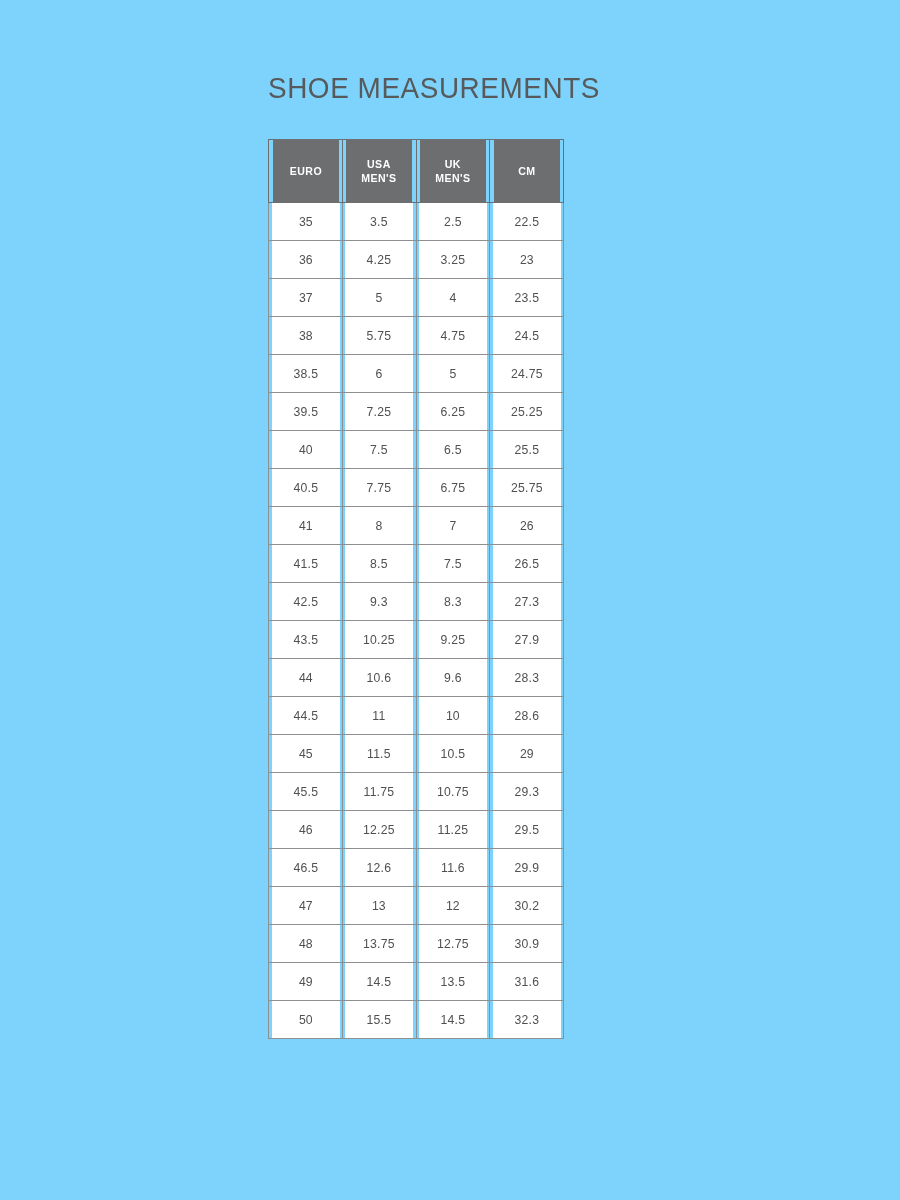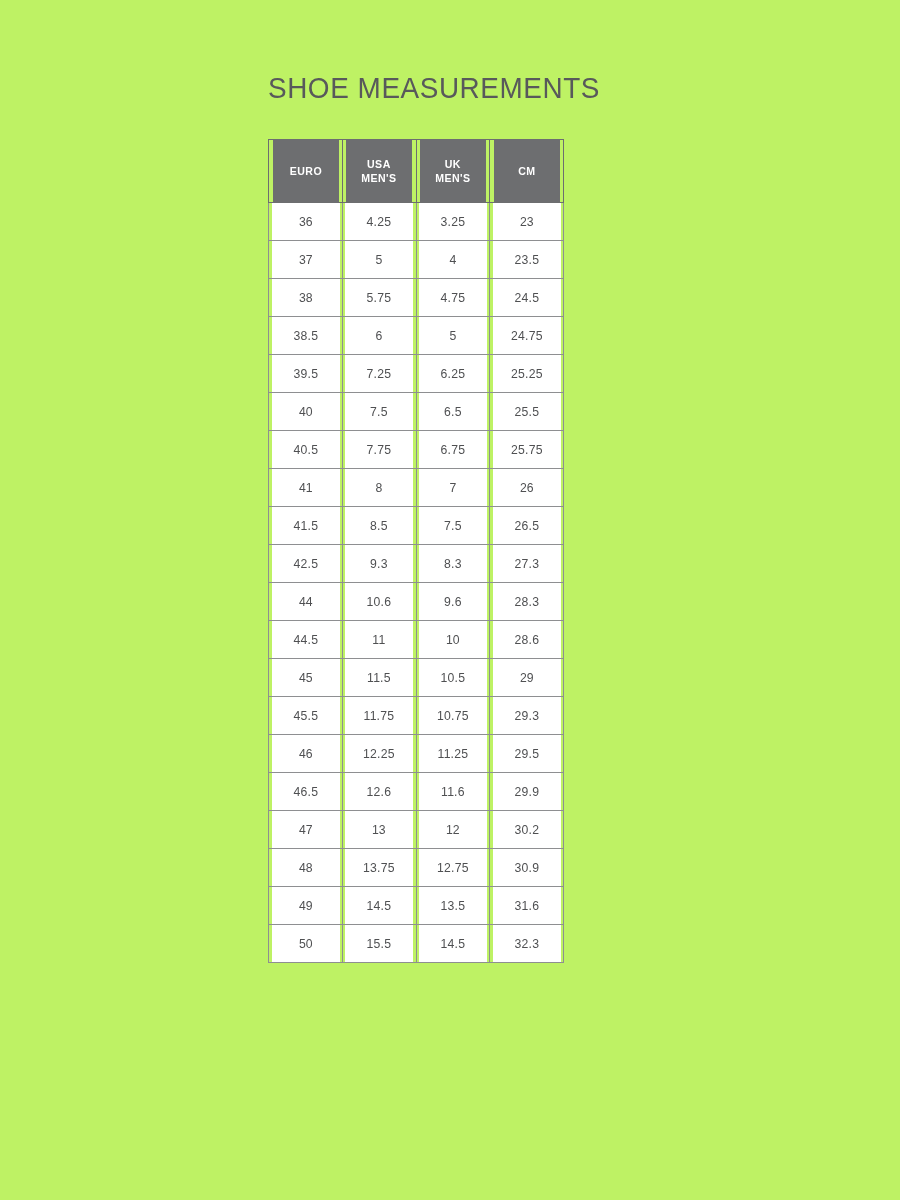--- a/index.html
+++ b/index.html
@@ -14,21 +14,21 @@
     overflow: hidden;
     position: relative;
   }
 
   .page {
     position: absolute;
     left: 0;
     top: 0;
     width: 900px;
     height: 1200px;
-    background: #bef264;
+    background: #7dd3fc;
   }
 
   .sheet {
     position: absolute;
     left: 268px;
     top: 70px;
     width: 366px;
   }
 
   .page-title {
@@ -114,20 +114,26 @@
             <span class="hdr-line">UK</span>
             <span class="hdr-line">MEN'S</span>
           </th>
           <th>
             <span class="hdr-line">CM</span>
           </th>
         </tr>
       </thead>
       <tbody>
           <tr>
+            <td>35</td>
+            <td>3.5</td>
+            <td>2.5</td>
+            <td>22.5</td>
+          </tr>
+          <tr>
             <td>36</td>
             <td>4.25</td>
             <td>3.25</td>
             <td>23</td>
           </tr>
           <tr>
             <td>37</td>
             <td>5</td>
             <td>4</td>
             <td>23.5</td>
@@ -174,20 +180,26 @@
             <td>7.5</td>
             <td>26.5</td>
           </tr>
           <tr>
             <td>42.5</td>
             <td>9.3</td>
             <td>8.3</td>
             <td>27.3</td>
           </tr>
           <tr>
+            <td>43.5</td>
+            <td>10.25</td>
+            <td>9.25</td>
+            <td>27.9</td>
+          </tr>
+          <tr>
             <td>44</td>
             <td>10.6</td>
             <td>9.6</td>
             <td>28.3</td>
           </tr>
           <tr>
             <td>44.5</td>
             <td>11</td>
             <td>10</td>
             <td>28.6</td>

